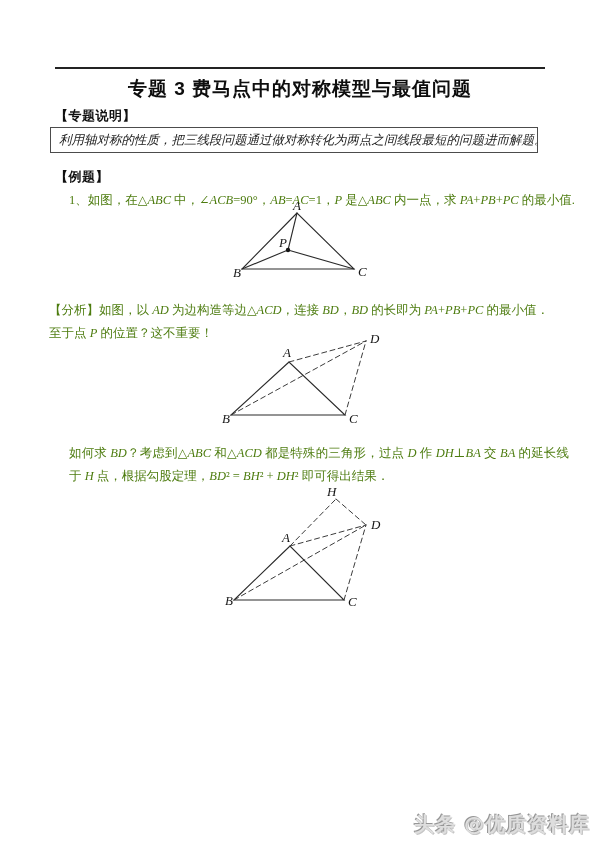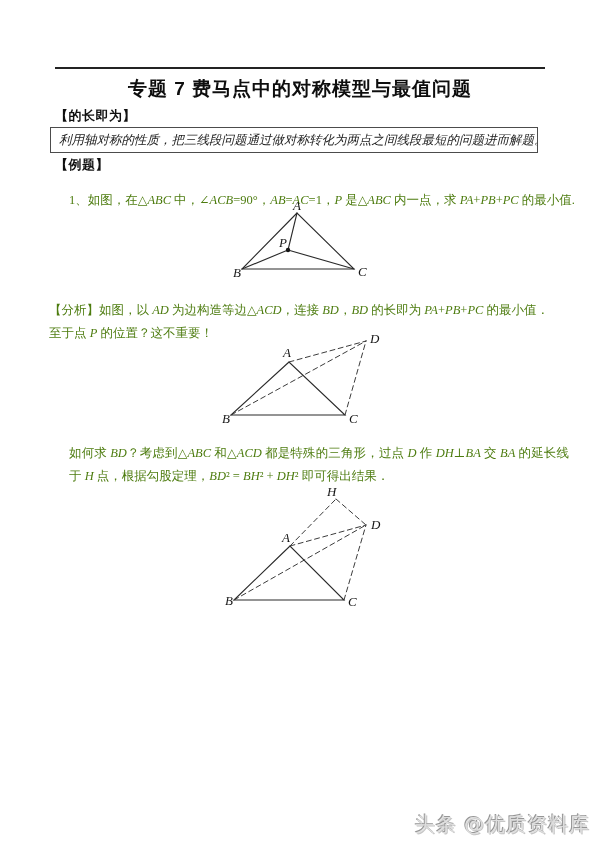--- a/index.html
+++ b/index.html
@@ -11,21 +11,21 @@
   .title {
     position:absolute; left:0; top:76px; width:600px; margin:0; text-align:center;
     font-family:"Liberation Sans","DejaVu Sans",sans-serif; font-weight:bold;
     font-size:19px; letter-spacing:1px; color:#0e0e0e;
   }
   .sec-header {
     position:absolute; left:55px; font-weight:bold; font-size:13px; color:#101010;
     font-family:"Liberation Serif","DejaVu Serif",serif; letter-spacing:0.5px;
   }
   .sec-note { top:107px; }
-  .sec-examples { top:156px; }
+  .sec-examples { top:168px; }
   .note-box {
     position:absolute; left:50px; top:127px; width:486px; height:24px;
     border:1px solid #4c4c4c; background:#ffffff;
   }
   .note-text {
     display:block; padding:0 8px; line-height:24px; font-size:12.5px;
     font-style:italic; color:#222; white-space:nowrap; overflow:hidden;
   }
   .para {
     position:absolute; margin:12px; font-size:12.5px; line-height:23px;
@@ -40,35 +40,35 @@
   .fig-2 { left:215px; top:333px; }
   .fig-3 { left:215px; top:483px; }
   svg text {
     font-family:"Liberation Serif","DejaVu Serif",serif; font-style:italic;
     font-size:13px; fill:#161616;
   }
   .sline { stroke:#2a2a2a; stroke-width:1.1; fill:none; stroke-linecap:round; }
   .dline { stroke:#3c3c3c; stroke-width:1; fill:none; stroke-dasharray:5 3.5; stroke-linecap:round; }
   .watermark {
     position:absolute; right:10px; top:811px;
-    font-family:"DejaVu Sans","Liberation Sans",sans-serif; font-weight:normal;
+    font-family:"DejaVu Sans","Liberation Sans",sans-serif; font-weight:bold;
     font-size:20px; letter-spacing:1px; color:#dedede;
     text-shadow:-1px -1px 0 #969696, 1px 1px 0 #c6c6c6;
   }
 </style>
 </head>
 <body>
 
 <div class="page">
 
   <div class="rule"></div>
 
-  <h1 class="title">专题 7 费马点中的对称模型与最值问题</h1>
+  <h1 class="title">专题 3 费马点中的对称模型与最值问题</h1>
 
-  <div class="sec-header sec-note">【的长即为】</div>
+  <div class="sec-header sec-note">【专题说明】</div>
 
   <div class="note-box">
     <span class="note-text">利用轴对称的性质，把三线段问题通过做对称转化为两点之间线段最短的问题进而解题。</span>
   </div>
 
   <div class="sec-header sec-examples">【例题】</div>
 
   <p class="para para-problem"><span>1、如图，在</span><span>△</span><span class="it">ABC</span><span> 中，</span><span>∠</span><span class="it">ACB</span><span>=90°，</span><span class="it">AB</span><span>=</span><span class="it">AC</span><span>=1，</span><span class="it">P</span><span> 是</span><span>△</span><span class="it">ABC</span><span> 内一点，求 </span><span class="it">PA</span><span>+</span><span class="it">PB</span><span>+</span><span class="it">PC</span><span> 的最小值.</span></p>
 
   <svg class="fig fig-1" width="180" height="80" viewBox="0 0 180 80">

